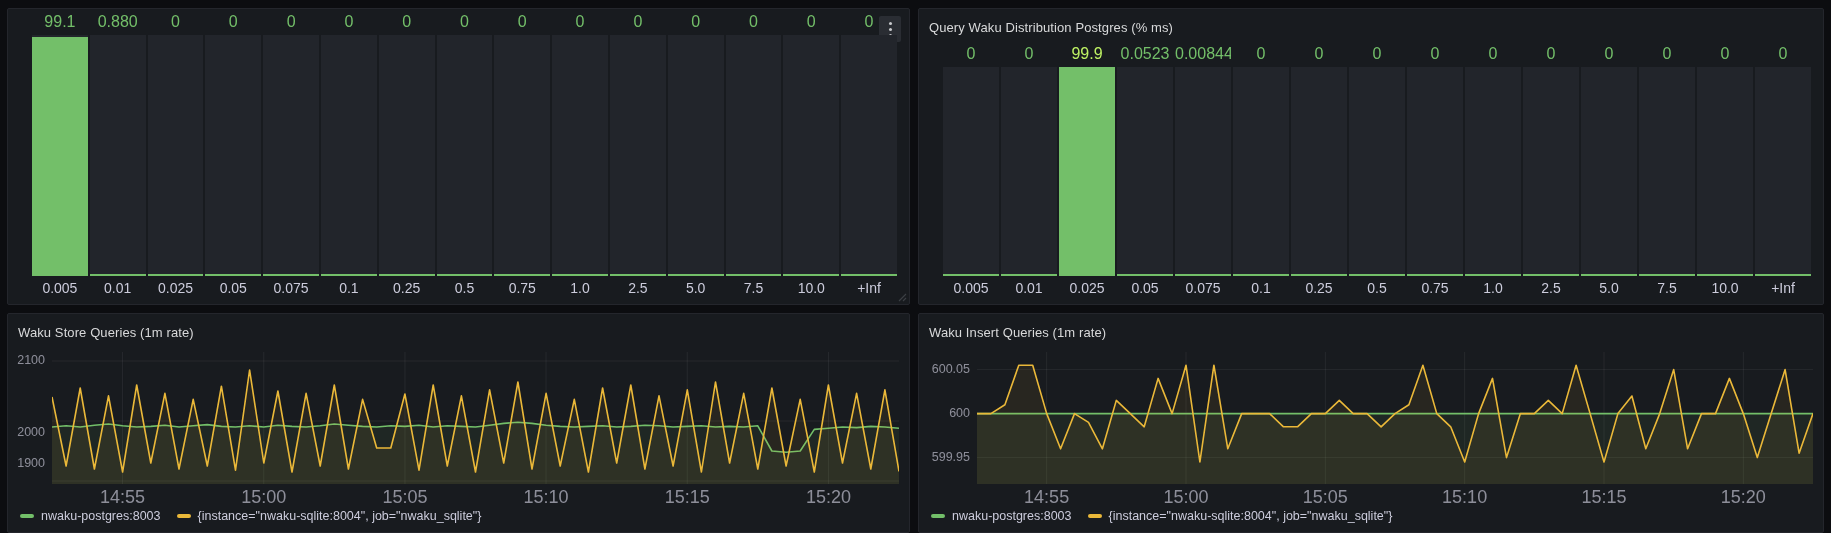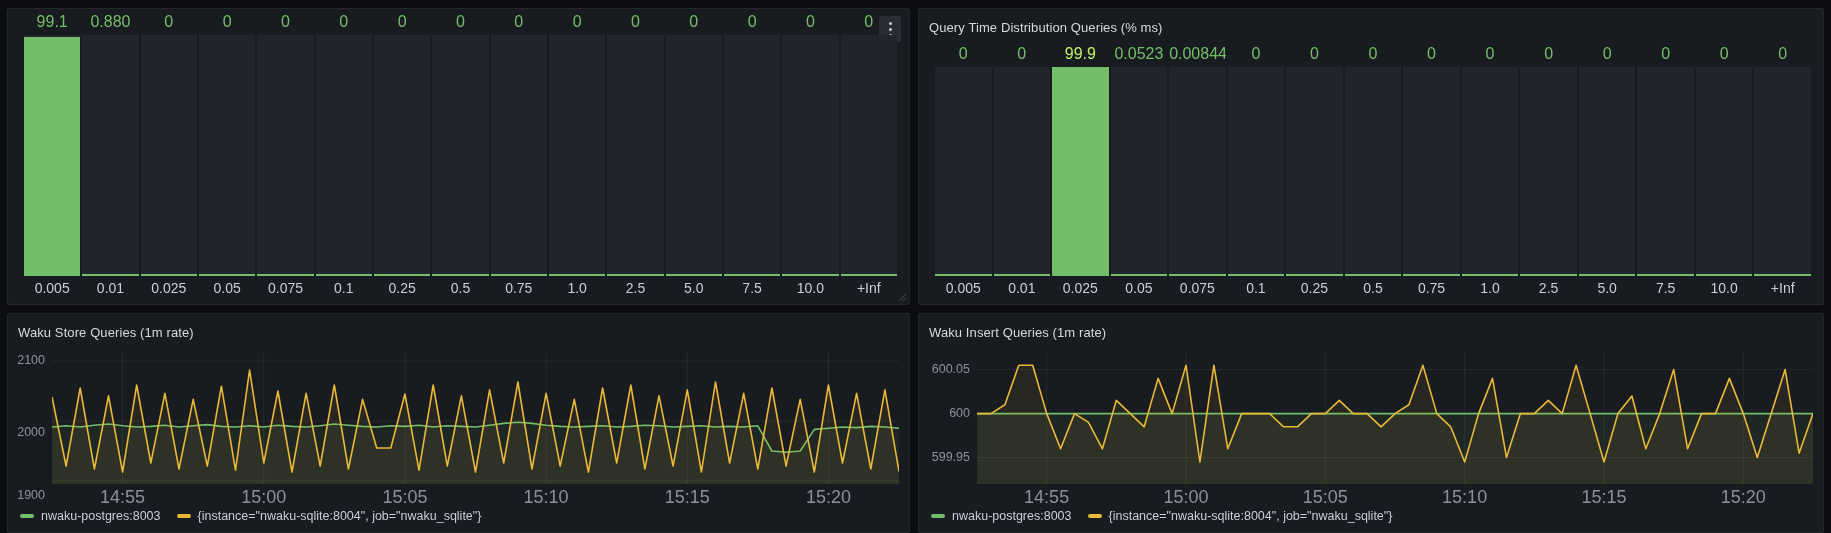--- a/index.html
+++ b/index.html
@@ -8,21 +8,21 @@
     gap:8px;overflow:hidden;}
   .panel{background:#181b1f;border:1px solid #24262c;border-radius:2px;display:flex;
     flex-direction:column;position:relative;overflow:hidden;box-sizing:border-box;}
   .panel-header{height:28px;display:flex;align-items:center;padding:4px 8px 0 10px;flex:0 0 auto;}
   .panel-title{font-size:13px;font-weight:500;color:#d8d9da;margin:0;letter-spacing:.1px;}
   .kebab{position:absolute;top:7px;right:8px;width:22px;height:26px;background:#2a2d33;
     border-radius:2px;display:flex;flex-direction:column;align-items:center;justify-content:center;gap:3px;cursor:pointer;}
   .kebab .dot{width:3px;height:3px;border-radius:50%;background:#c7c8cc;}
   .resize-handle{position:absolute;right:2px;bottom:2px;width:9px;height:9px;opacity:.55;}
   
-  .bargauge{flex:1;display:flex;gap:2px;padding:0 12px 6px 16px;min-height:0;}
+  .bargauge{flex:1;display:flex;gap:2px;padding:0 12px 6px 24px;min-height:0;}
   .gauge-col{flex:1;display:flex;flex-direction:column;min-width:0;}
   .gauge-value{text-align:center;font-size:16px;height:26px;line-height:26px;white-space:nowrap;overflow:hidden;}
   .gauge-track{flex:1;background:#22252b;position:relative;}
   .gauge-fill{position:absolute;left:0;right:0;bottom:0;min-height:2px;}
   .gauge-bucket{text-align:center;font-size:14px;color:#ccccdc;height:22px;line-height:24px;white-space:nowrap;}
   
   .ts-wrap{flex:1;display:flex;flex-direction:column;padding:6px 10px 2px 4px;min-height:0;}
   .ts-main{flex:1;display:flex;min-height:0;}
   .y-axis{position:relative;flex:0 0 auto;}
   .y-tick{position:absolute;right:7px;font-size:12.5px;color:rgba(204,204,220,.65);white-space:nowrap;}
@@ -152,21 +152,21 @@
           <div class="gauge-bucket">+Inf</div>
         </div>
       </div>
     <svg class="resize-handle" viewBox="0 0 9 9">
       <path d="M8 1 L1 8 M8 5 L5 8" stroke="#5a5d63" stroke-width="1.2" fill="none"></path>
     </svg>
   </section>
 
   <section class="panel">
     <header class="panel-header">
-      <h2 class="panel-title">Query Time Distribution Queries (% ms)</h2>
+      <h2 class="panel-title">Query Waku Distribution Postgres (% ms)</h2>
     </header>
     <div class="bargauge">
         <div class="gauge-col">
           <div class="gauge-value" style="color: rgb(115, 191, 105);">0</div>
           <div class="gauge-track">
             <div class="gauge-fill" style="background: rgb(115, 191, 105); height: 0%;"></div>
           </div>
           <div class="gauge-bucket">0.005</div>
         </div>
         <div class="gauge-col">
@@ -272,21 +272,21 @@
 
   <section class="panel">
     <header class="panel-header">
       <h2 class="panel-title">Waku Store Queries (1m rate)</h2>
     </header>
     <div class="ts-wrap">
       <div class="ts-main">
         <div class="y-axis" style="width: 40px;">
             <div class="y-tick" style="top: 1px;">2100</div>
             <div class="y-tick" style="top: 61px; margin-top: 12px;">2000</div>
-            <div class="y-tick" style="top: 136px;">1900</div>
+            <div class="y-tick" style="top: 104px;">1900</div>
           </div>
         <div class="plot">
             <svg width="847" height="132">
               <line x1="0" x2="847" y1="9" y2="9" stroke="rgba(204,204,220,0.08)"></line>
               <line x1="0" x2="847" y1="69" y2="69" stroke="rgba(204,204,220,0.08)"></line>
               <line x1="0" x2="847" y1="129" y2="129" stroke="rgba(204,204,220,0.08)"></line>
               <line x1="70.5551" x2="70.5551" y1="0" y2="132" stroke="rgba(204,204,220,0.08)"></line>
               <line x1="211.75" x2="211.75" y1="0" y2="132" stroke="rgba(204,204,220,0.08)"></line>
               <line x1="352.9449" x2="352.9449" y1="0" y2="132" stroke="rgba(204,204,220,0.08)"></line>
               <line x1="494.05510000000004" x2="494.05510000000004" y1="0" y2="132" stroke="rgba(204,204,220,0.08)"></line>

